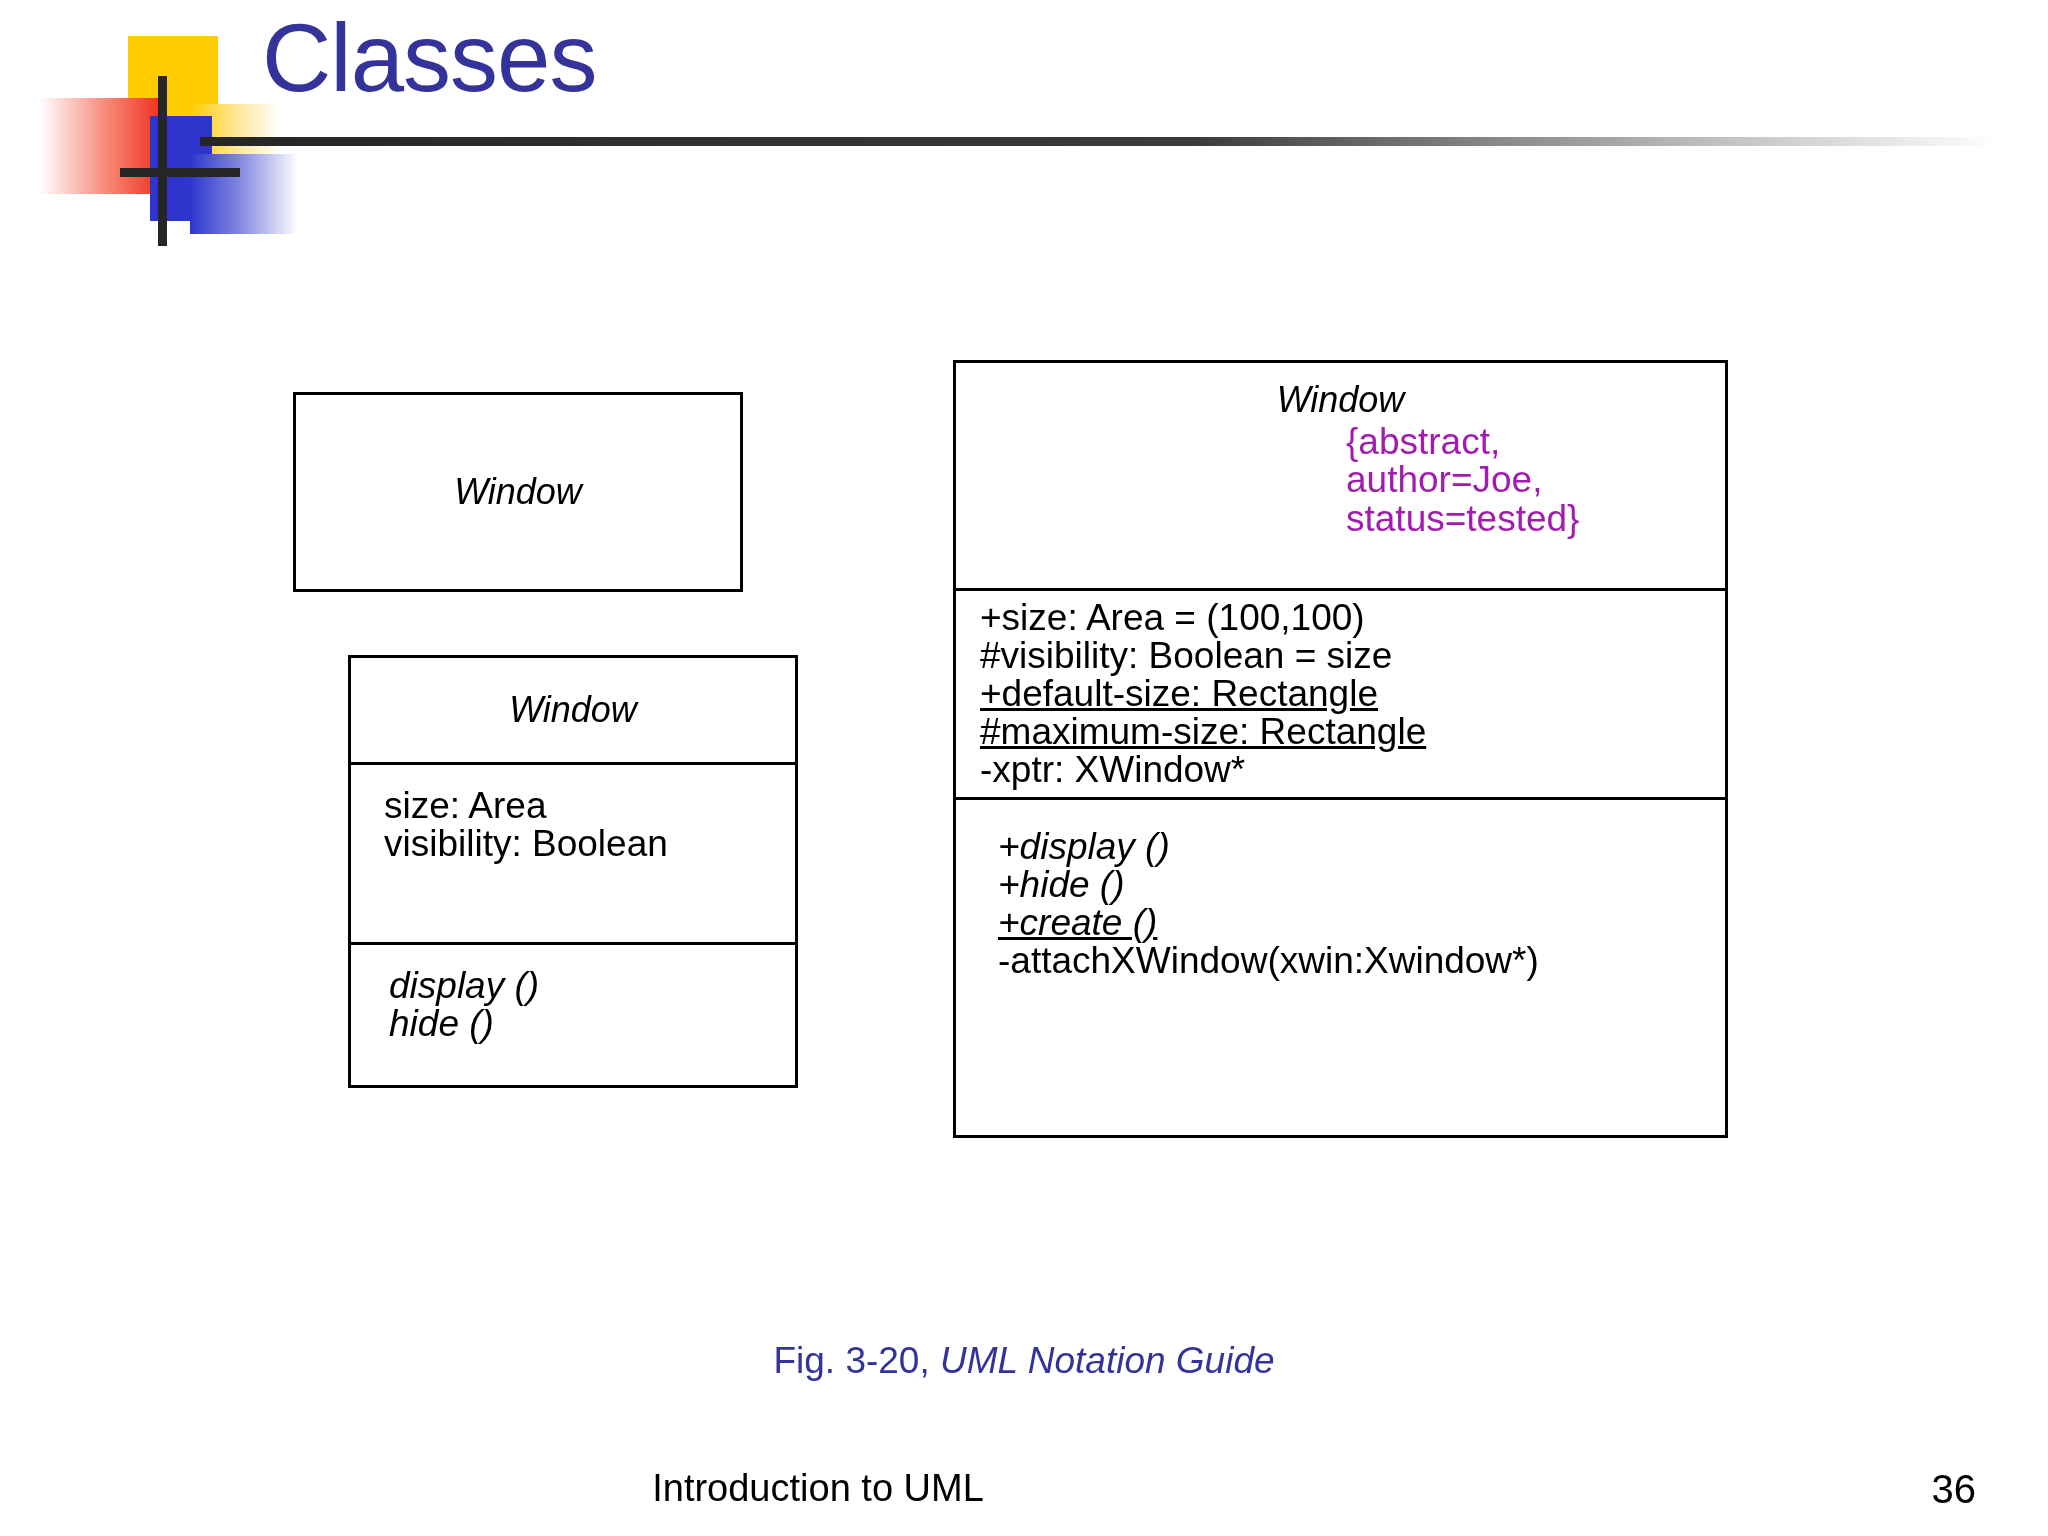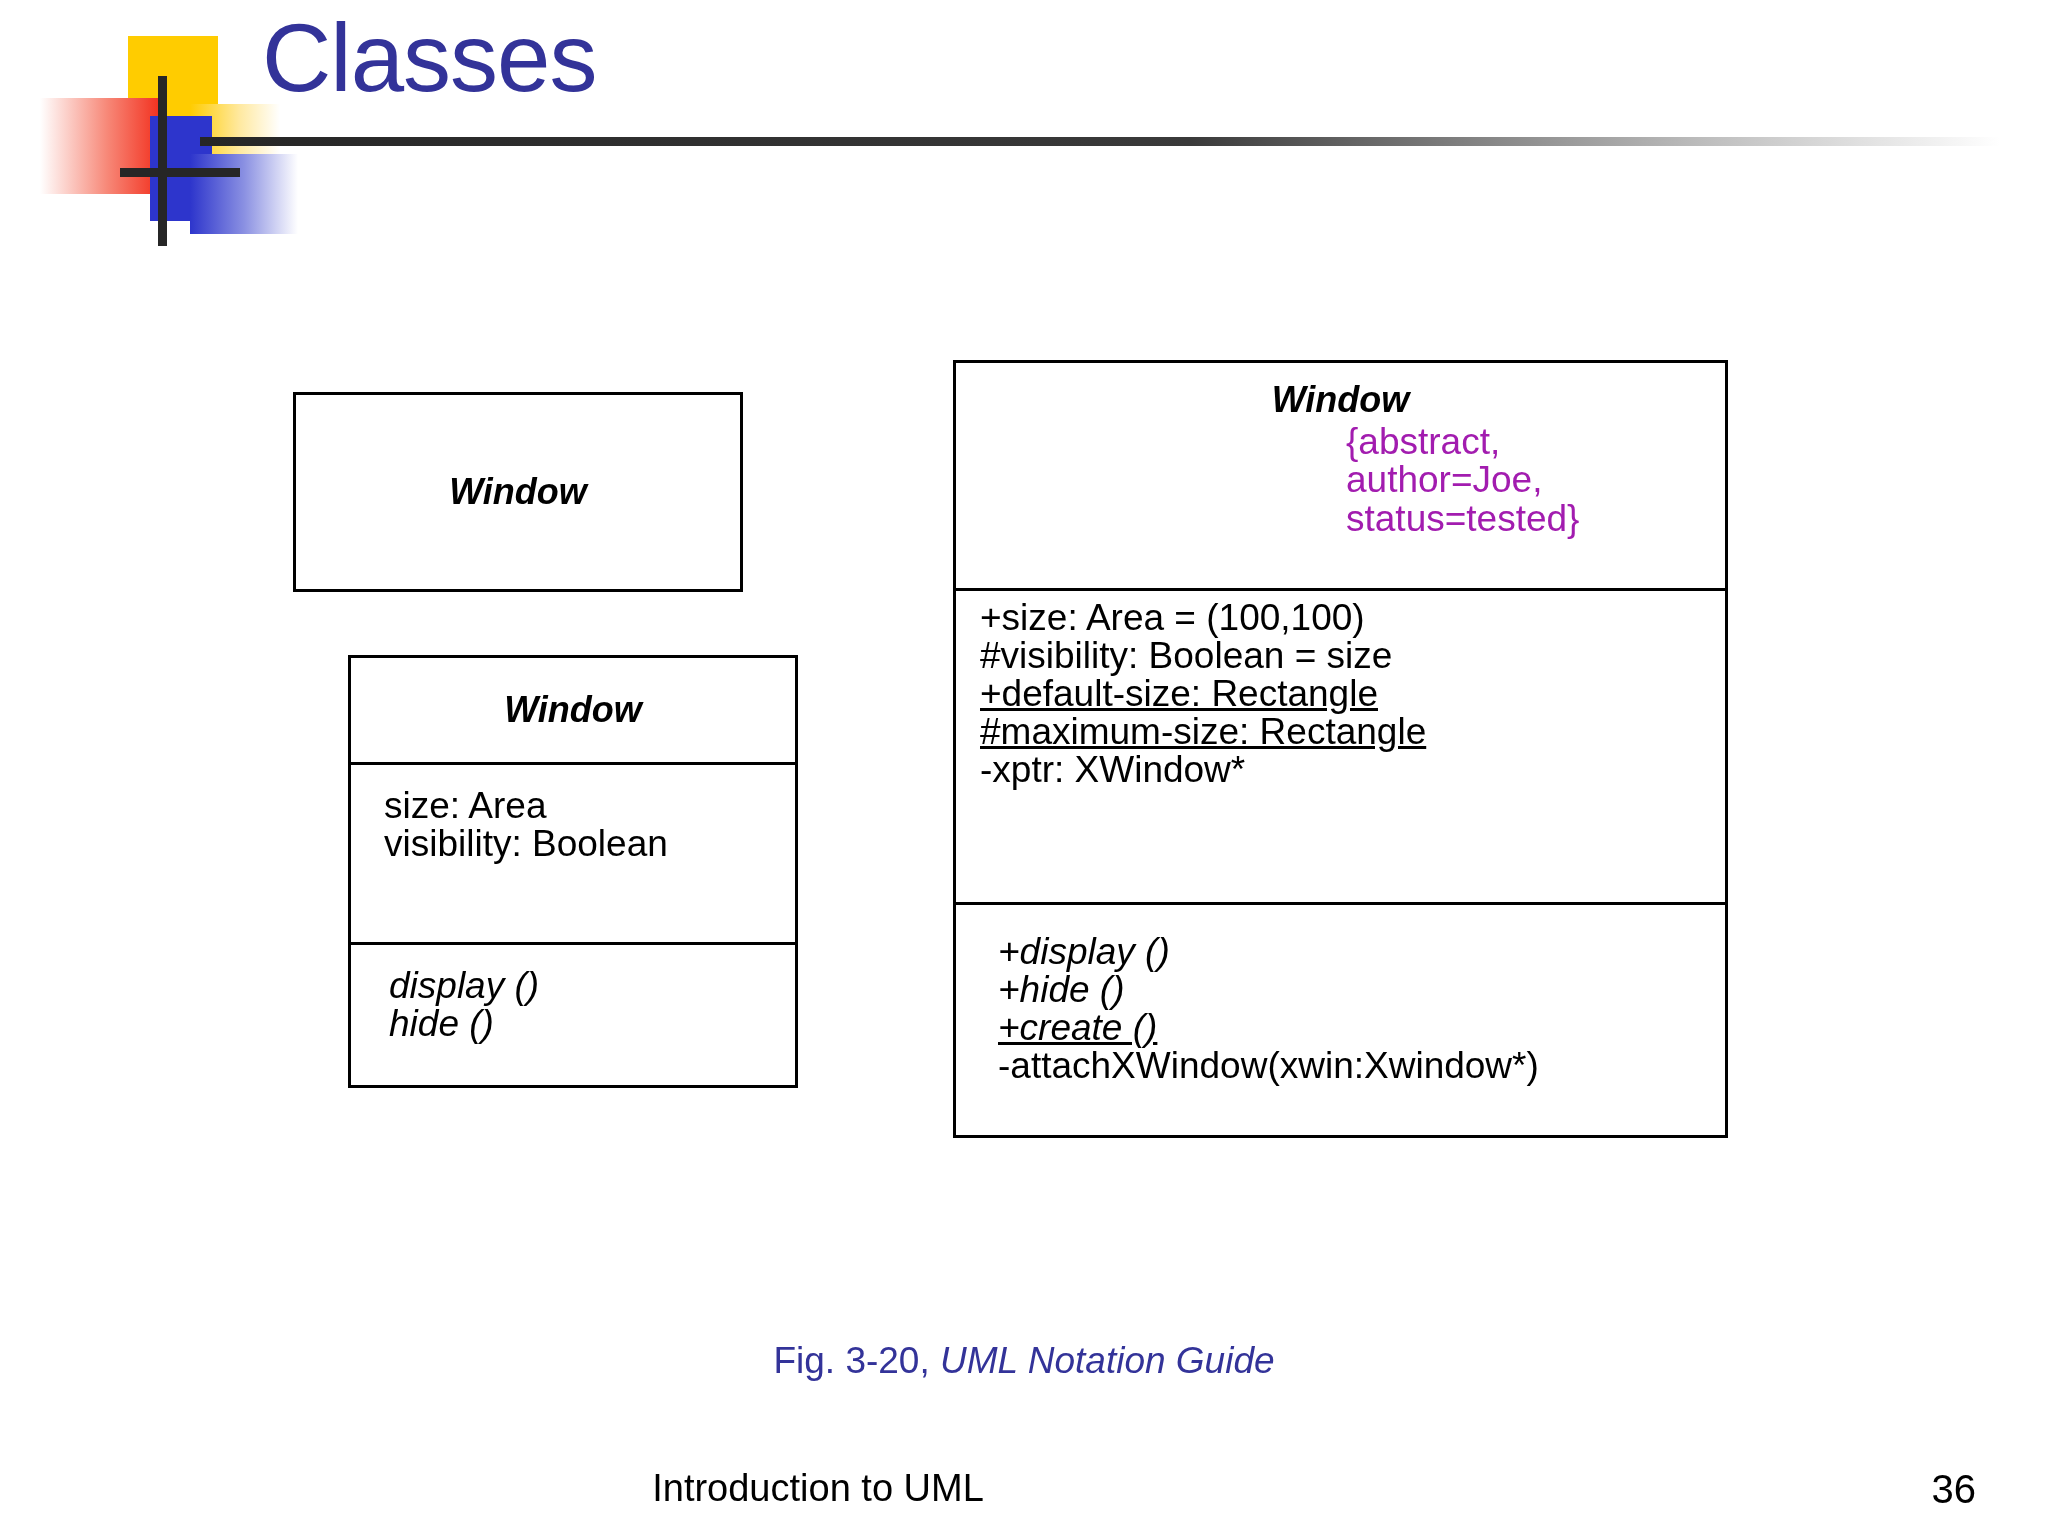--- a/index.html
+++ b/index.html
@@ -99,21 +99,21 @@
     background: #ffffff;
     box-sizing: border-box;
   }
   .compartment {
     box-sizing: border-box;
   }
   .compartment + .compartment {
     border-top: 3px solid #000000;
   }
   .class-name {
-    font-weight: bold;
+    font-weight: normal;
     font-style: italic;
     text-align: center;
     font-size: 36px;
     color: #000;
   }
   .feature-line {
     font-size: 37px;
     color: #000;
     white-space: nowrap;
     line-height: 1.03;
@@ -163,21 +163,21 @@
     margin-bottom: 2px;
   }
   #box-detail .c-name .tag-block {
     margin-left: 390px;
     font-size: 37px;
     line-height: 1.04;
     color: #a21caf;
     white-space: nowrap;
   }
   #box-detail .c-attrs {
-    height: 314px;
+    height: 209px;
     padding: 8px 0 16px 24px;
     box-sizing: border-box;
   }
   #box-detail .c-ops {
     height: 258px;
     padding: 28px 0 0 42px;
     box-sizing: border-box;
   }
 
   

